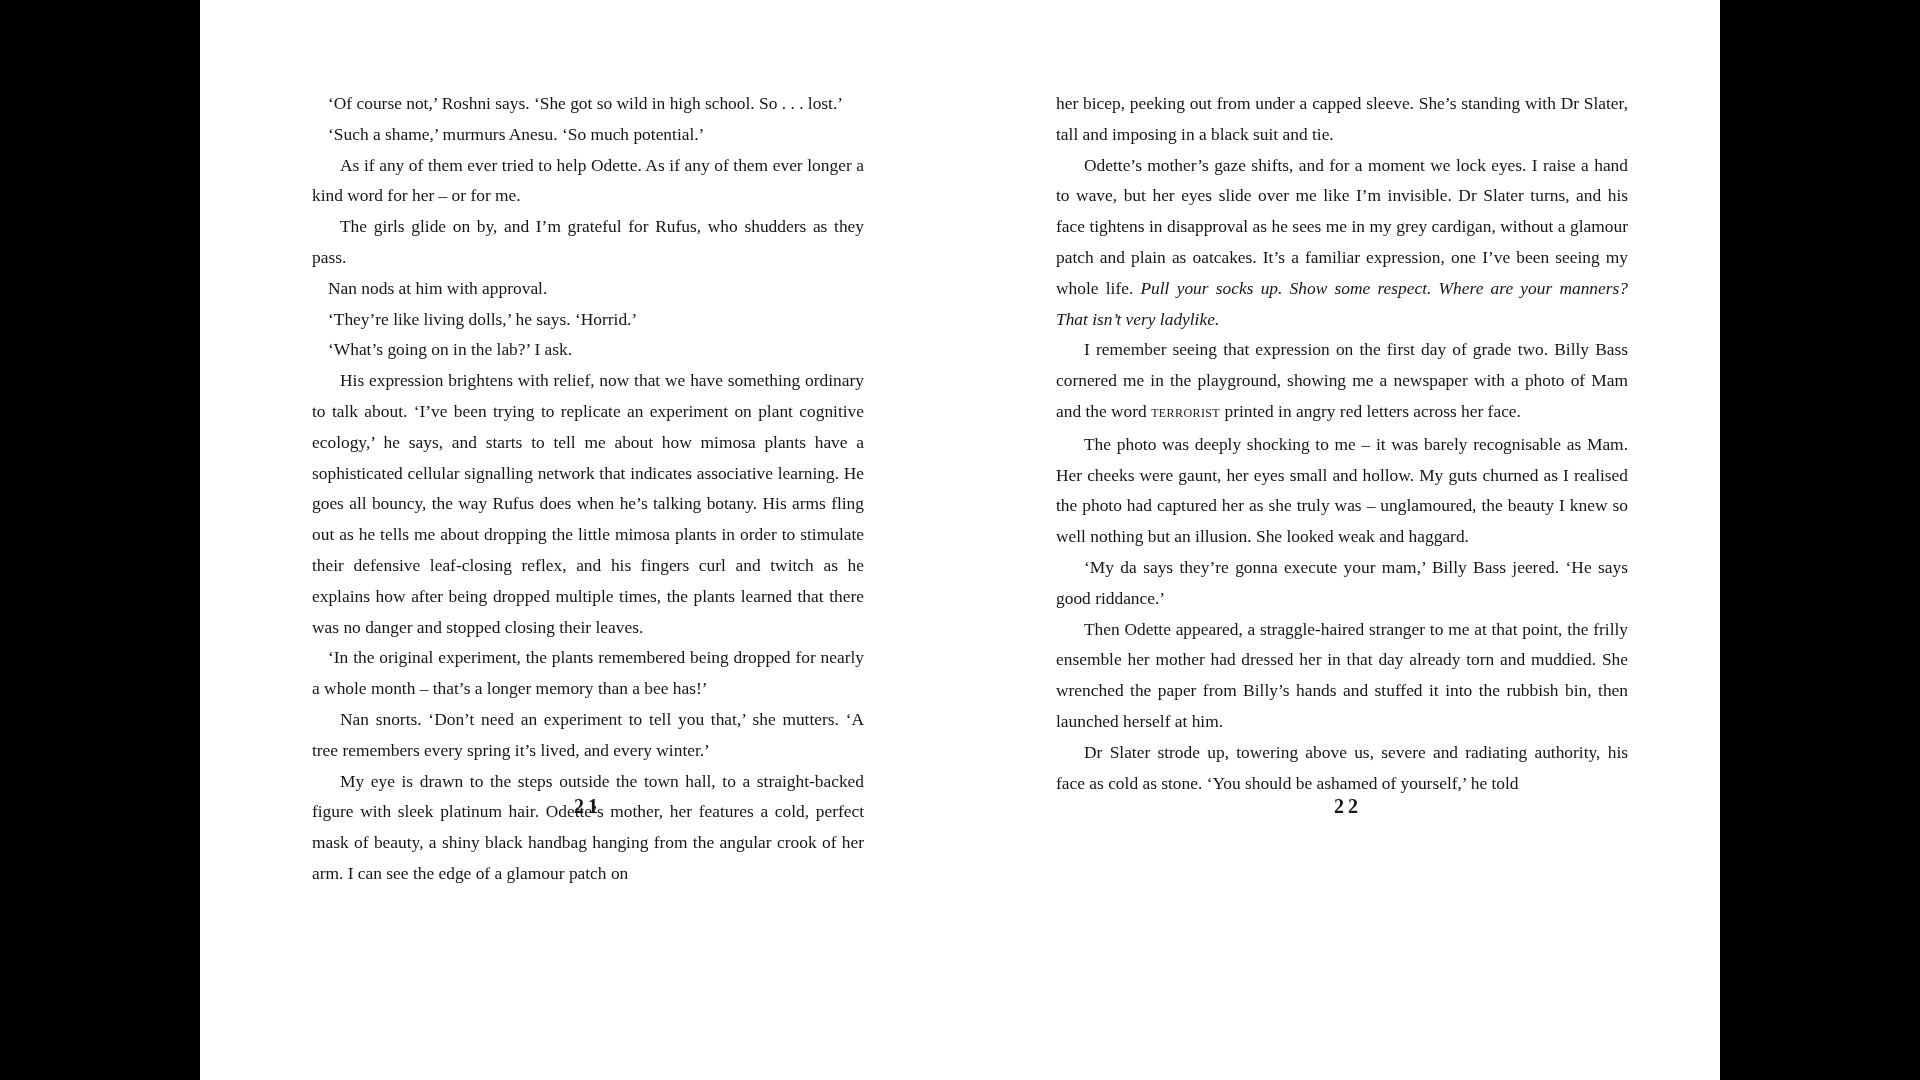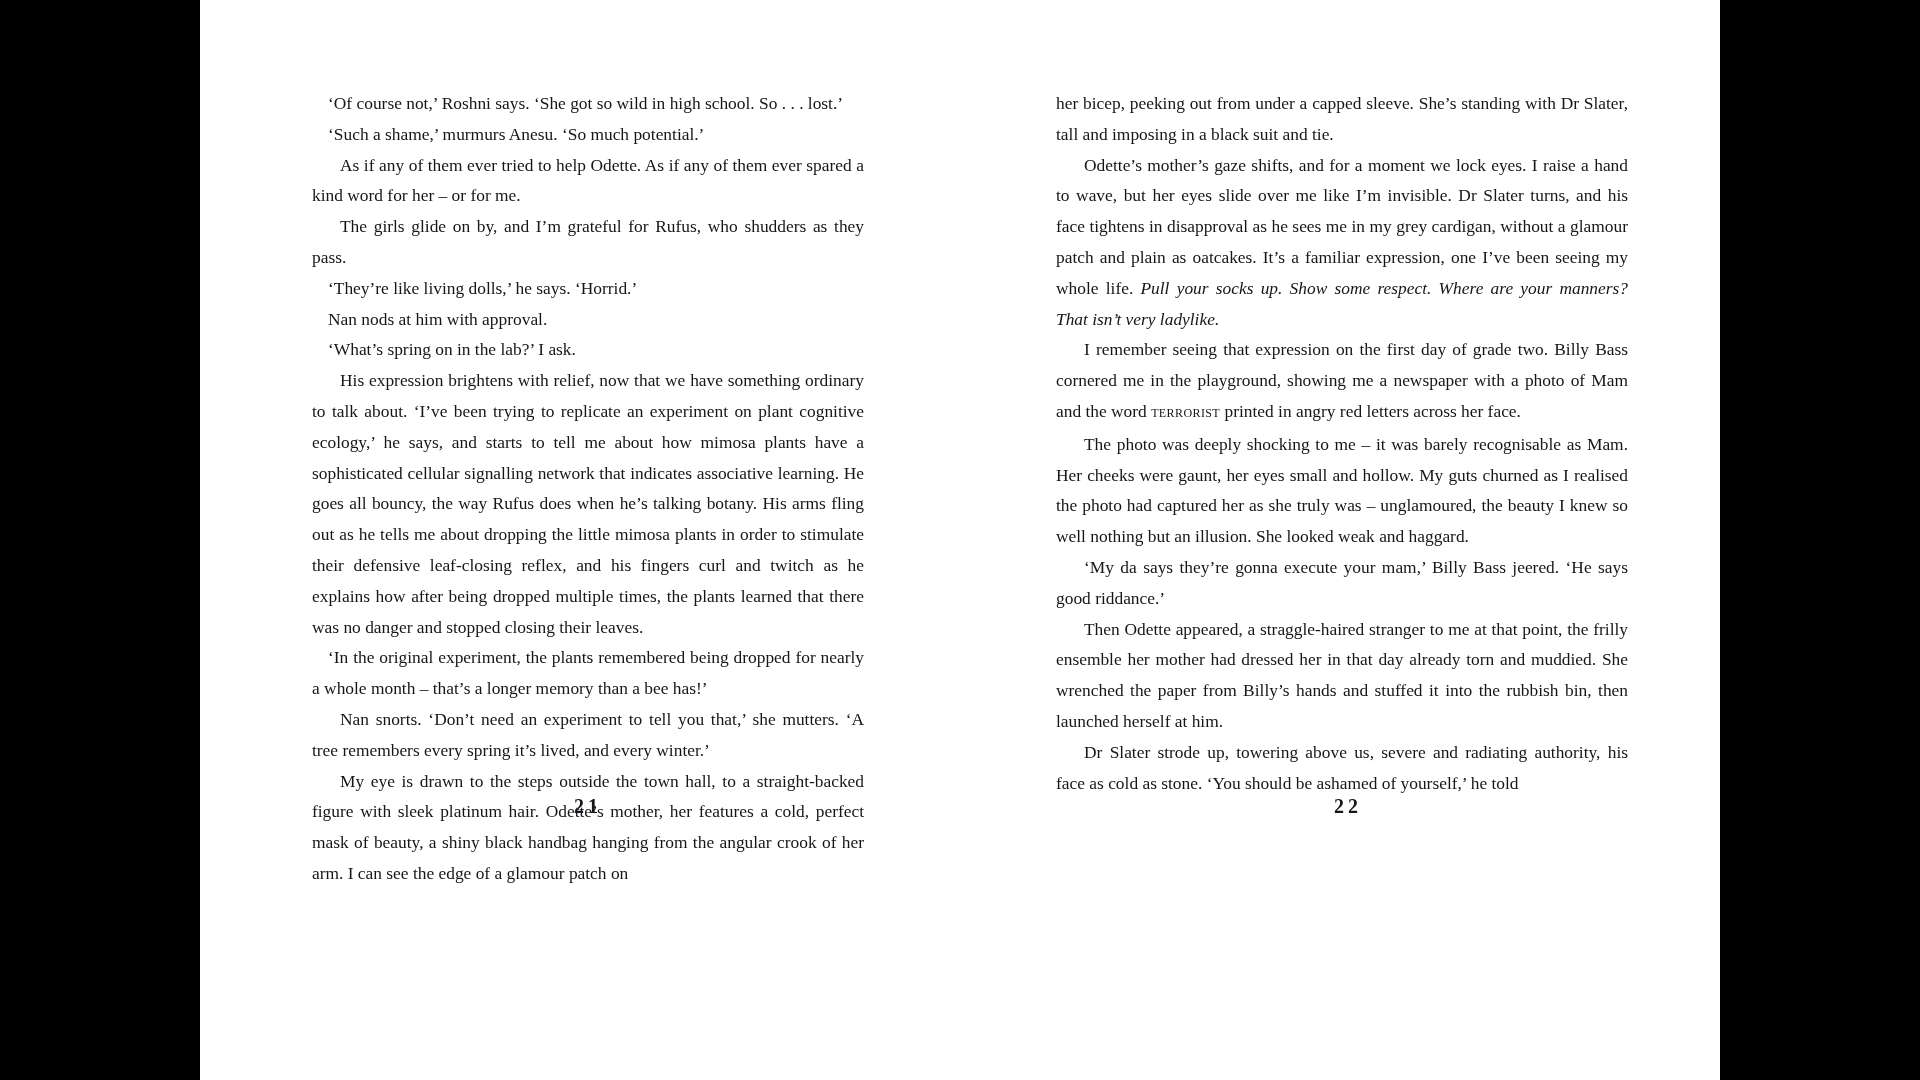--- a/index.html
+++ b/index.html
@@ -80,25 +80,25 @@
 </head>
 <body>
 
 <div class="reader">
   <div class="spread">
 
     <div class="page page-left">
       <div class="body-text">
           <p class="tiny-indent"><span>‘Of course not,’ Roshni says. ‘She got so wild in high school. So . . . lost.’</span></p>
           <p class="tiny-indent"><span>‘Such a shame,’ murmurs Anesu. ‘So much potential.’</span></p>
-          <p><span>As if any of them ever tried to help Odette. As if any of them ever spared a kind word for her – or for me.</span></p>
+          <p><span>As if any of them ever tried to help Odette. As if any of them ever longer a kind word for her – or for me.</span></p>
           <p><span>The girls glide on by, and I’m grateful for Rufus, who shudders as they pass.</span></p>
+          <p class="tiny-indent"><span>Nan nods at him with approval.</span></p>
           <p class="tiny-indent"><span>‘They’re like living dolls,’ he says. ‘Horrid.’</span></p>
-          <p class="tiny-indent"><span>Nan nods at him with approval.</span></p>
-          <p class="tiny-indent"><span>‘What’s spring on in the lab?’ I ask.</span></p>
+          <p class="tiny-indent"><span>‘What’s going on in the lab?’ I ask.</span></p>
           <p><span>His expression brightens with relief, now that we have something ordinary to talk about. ‘I’ve been trying to replicate an experiment on plant cognitive ecology,’ he says, and starts to tell me about how mimosa plants have a sophisticated cellular signalling network that indicates associative learning. He goes all bouncy, the way Rufus does when he’s talking botany. His arms fling out as he tells me about dropping the little mimosa plants in order to stimulate their defensive leaf-closing reflex, and his fingers curl and twitch as he explains how after being dropped multiple times, the plants learned that there was no danger and stopped closing their leaves.</span></p>
           <p class="tiny-indent"><span>‘In the original experiment, the plants remembered being dropped for nearly a whole month – that’s a longer memory than a bee has!’</span></p>
           <p><span>Nan snorts. ‘Don’t need an experiment to tell you that,’ she mutters. ‘A tree remembers every spring it’s lived, and every winter.’</span></p>
           <p><span>My eye is drawn to the steps outside the town hall, to a straight-backed figure with sleek platinum hair. Odette’s mother, her features a cold, perfect mask of beauty, a shiny black handbag hanging from the angular crook of her arm. I can see the edge of a glamour patch on</span></p>
         </div>
       <div class="folio">21</div>
     </div>
 
     <div class="page page-right">
       <div class="body-text">

